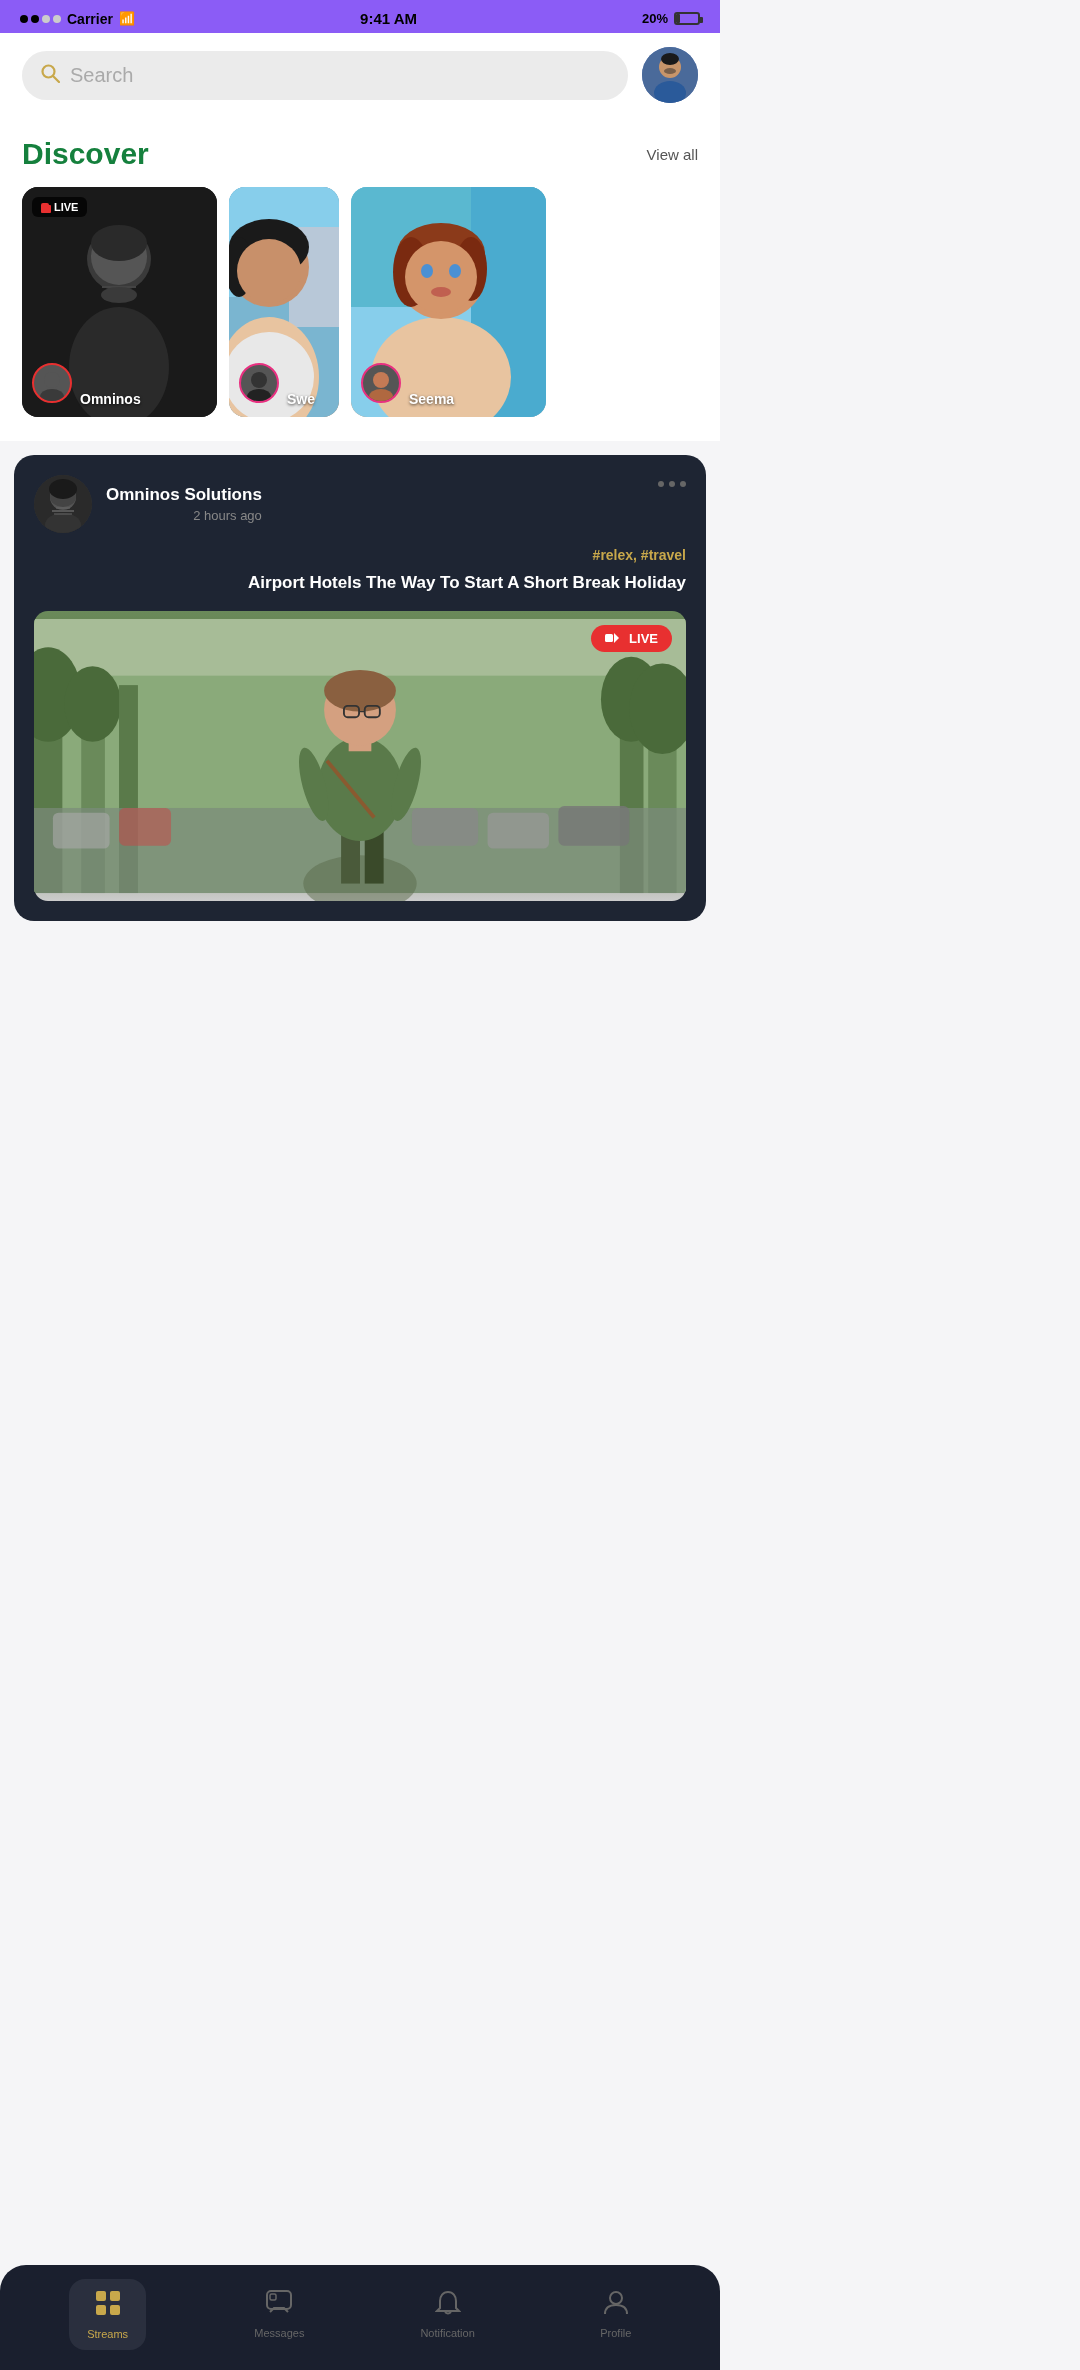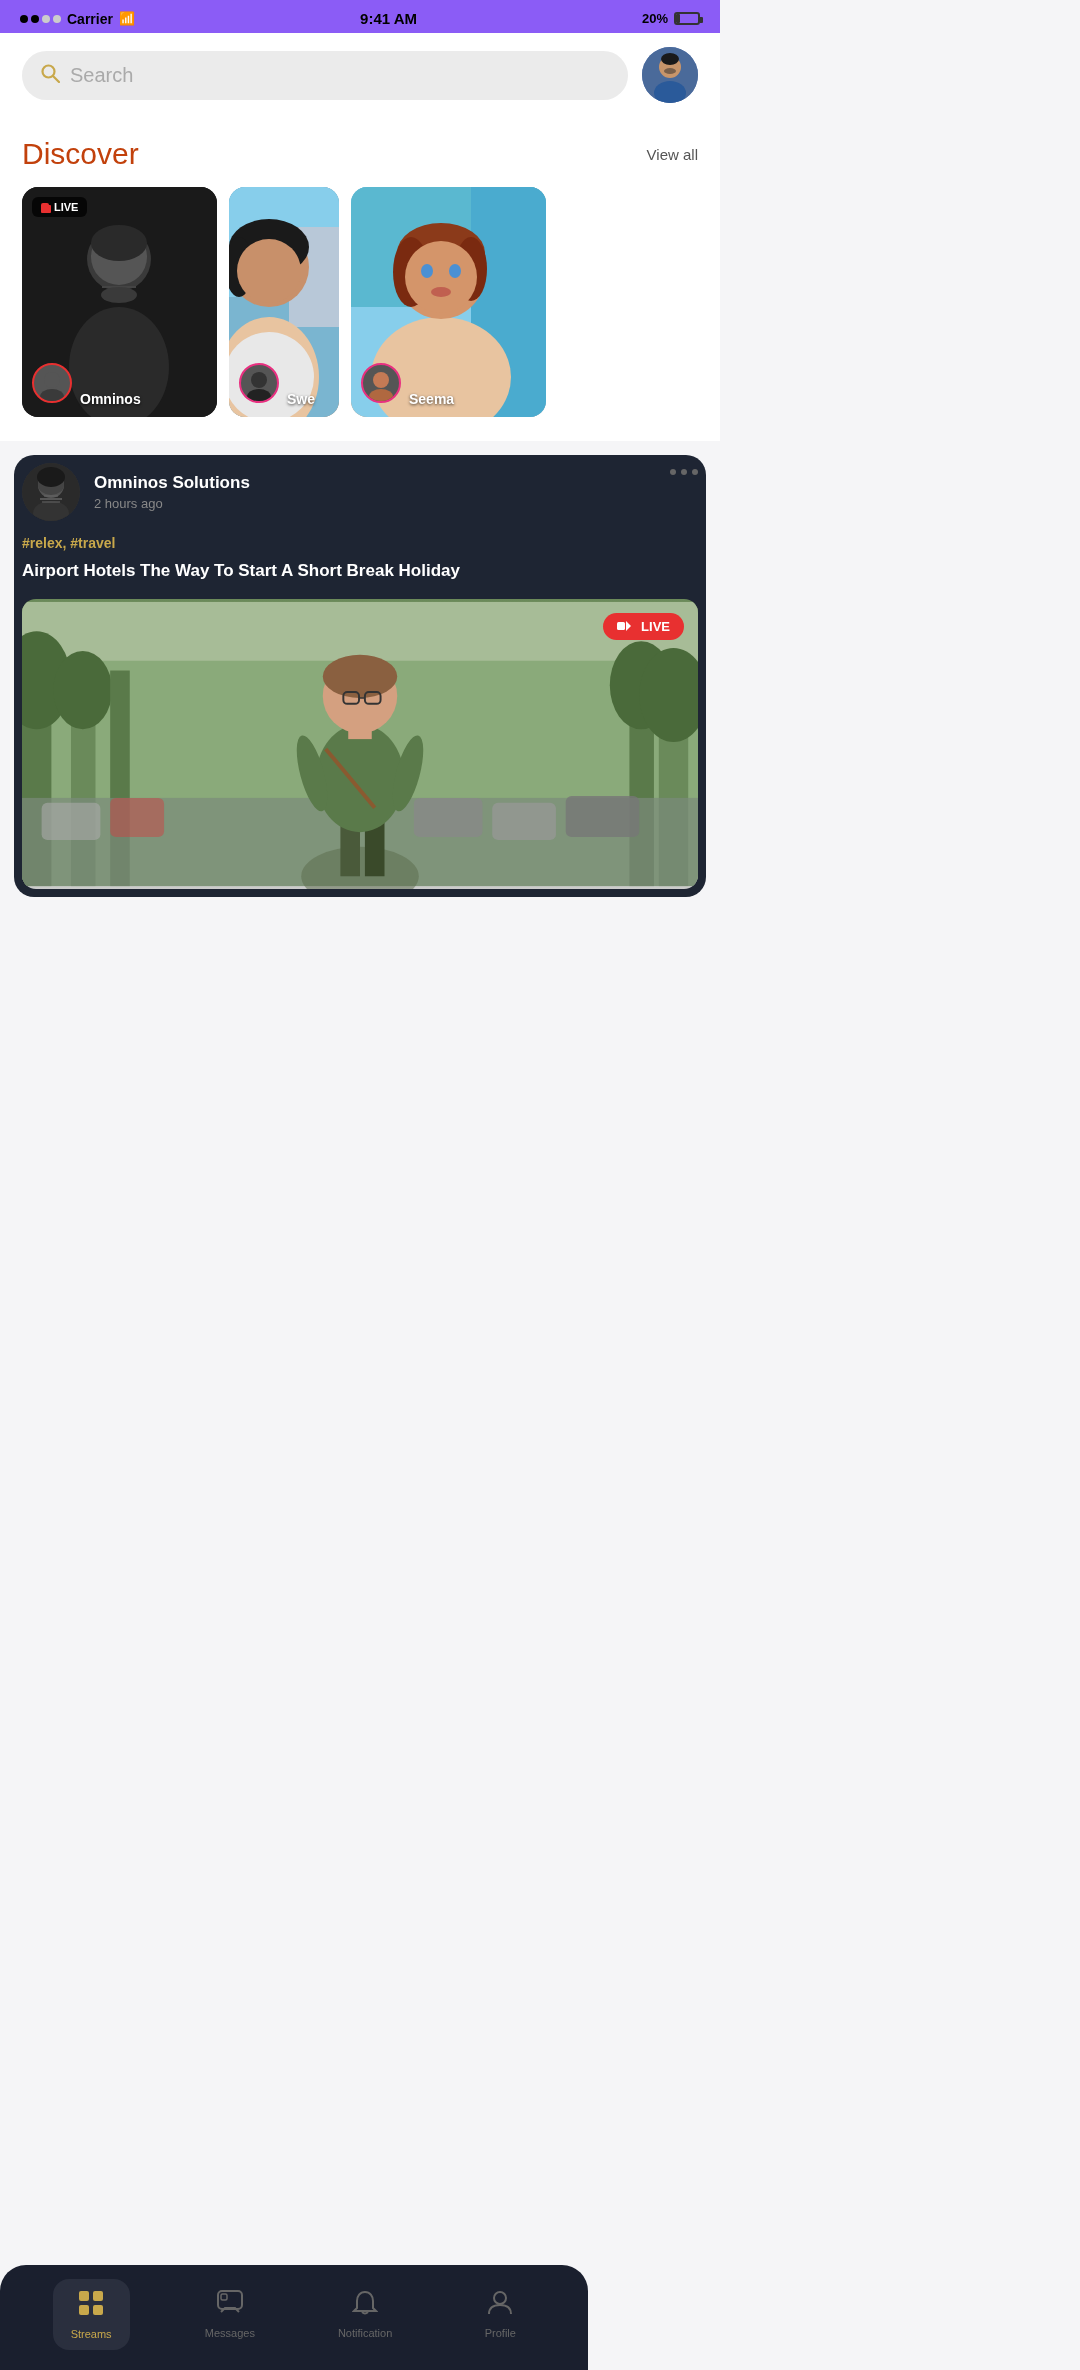--- a/index.html
+++ b/index.html
@@ -126,22 +126,22 @@
       padding: 16px 22px 8px;
     }
     .discover-header {
       display: flex;
       justify-content: space-between;
       align-items: center;
       margin-bottom: 16px;
     }
     .discover-title {
       font-size: 30px;
-      font-weight: 400;
-      color: #c2410c;
+      font-weight: 700;
+      color: #15803d;
     }
     .view-all-btn {
       font-size: 15px;
       color: #555;
       cursor: pointer;
     }
 
     
     .discover-cards {
       display: flex;
@@ -221,22 +221,23 @@
       font-weight: 600;
       text-shadow: 0 1px 3px rgba(0,0,0,0.7);
       margin-top: 32px;
     }
 
     
     .post-section {
       margin: 14px 14px 16px;
       background: #1e2533;
       border-radius: 20px;
-      padding: 8px;
+      padding: 20px;
       color: white;
+      text-align: right;
     }
     .post-header {
       display: flex;
       justify-content: space-between;
       align-items: flex-start;
       margin-bottom: 14px;
     }
     .post-user-info {
       display: flex;
       align-items: center;
@@ -316,21 +317,21 @@
       align-items: center;
       gap: 6px;
       z-index: 2;
     }
 
     
     .bottom-nav {
       position: fixed;
       bottom: 0;
       left: 0;
-      width: 588px;
+      width: 720px;
       background: #1a1f2e;
       border-radius: 26px 26px 0 0;
       padding: 14px 20px 20px;
       display: flex;
       justify-content: space-around;
       align-items: center;
       z-index: 100;
     }
     .nav-item {
       display: flex;

